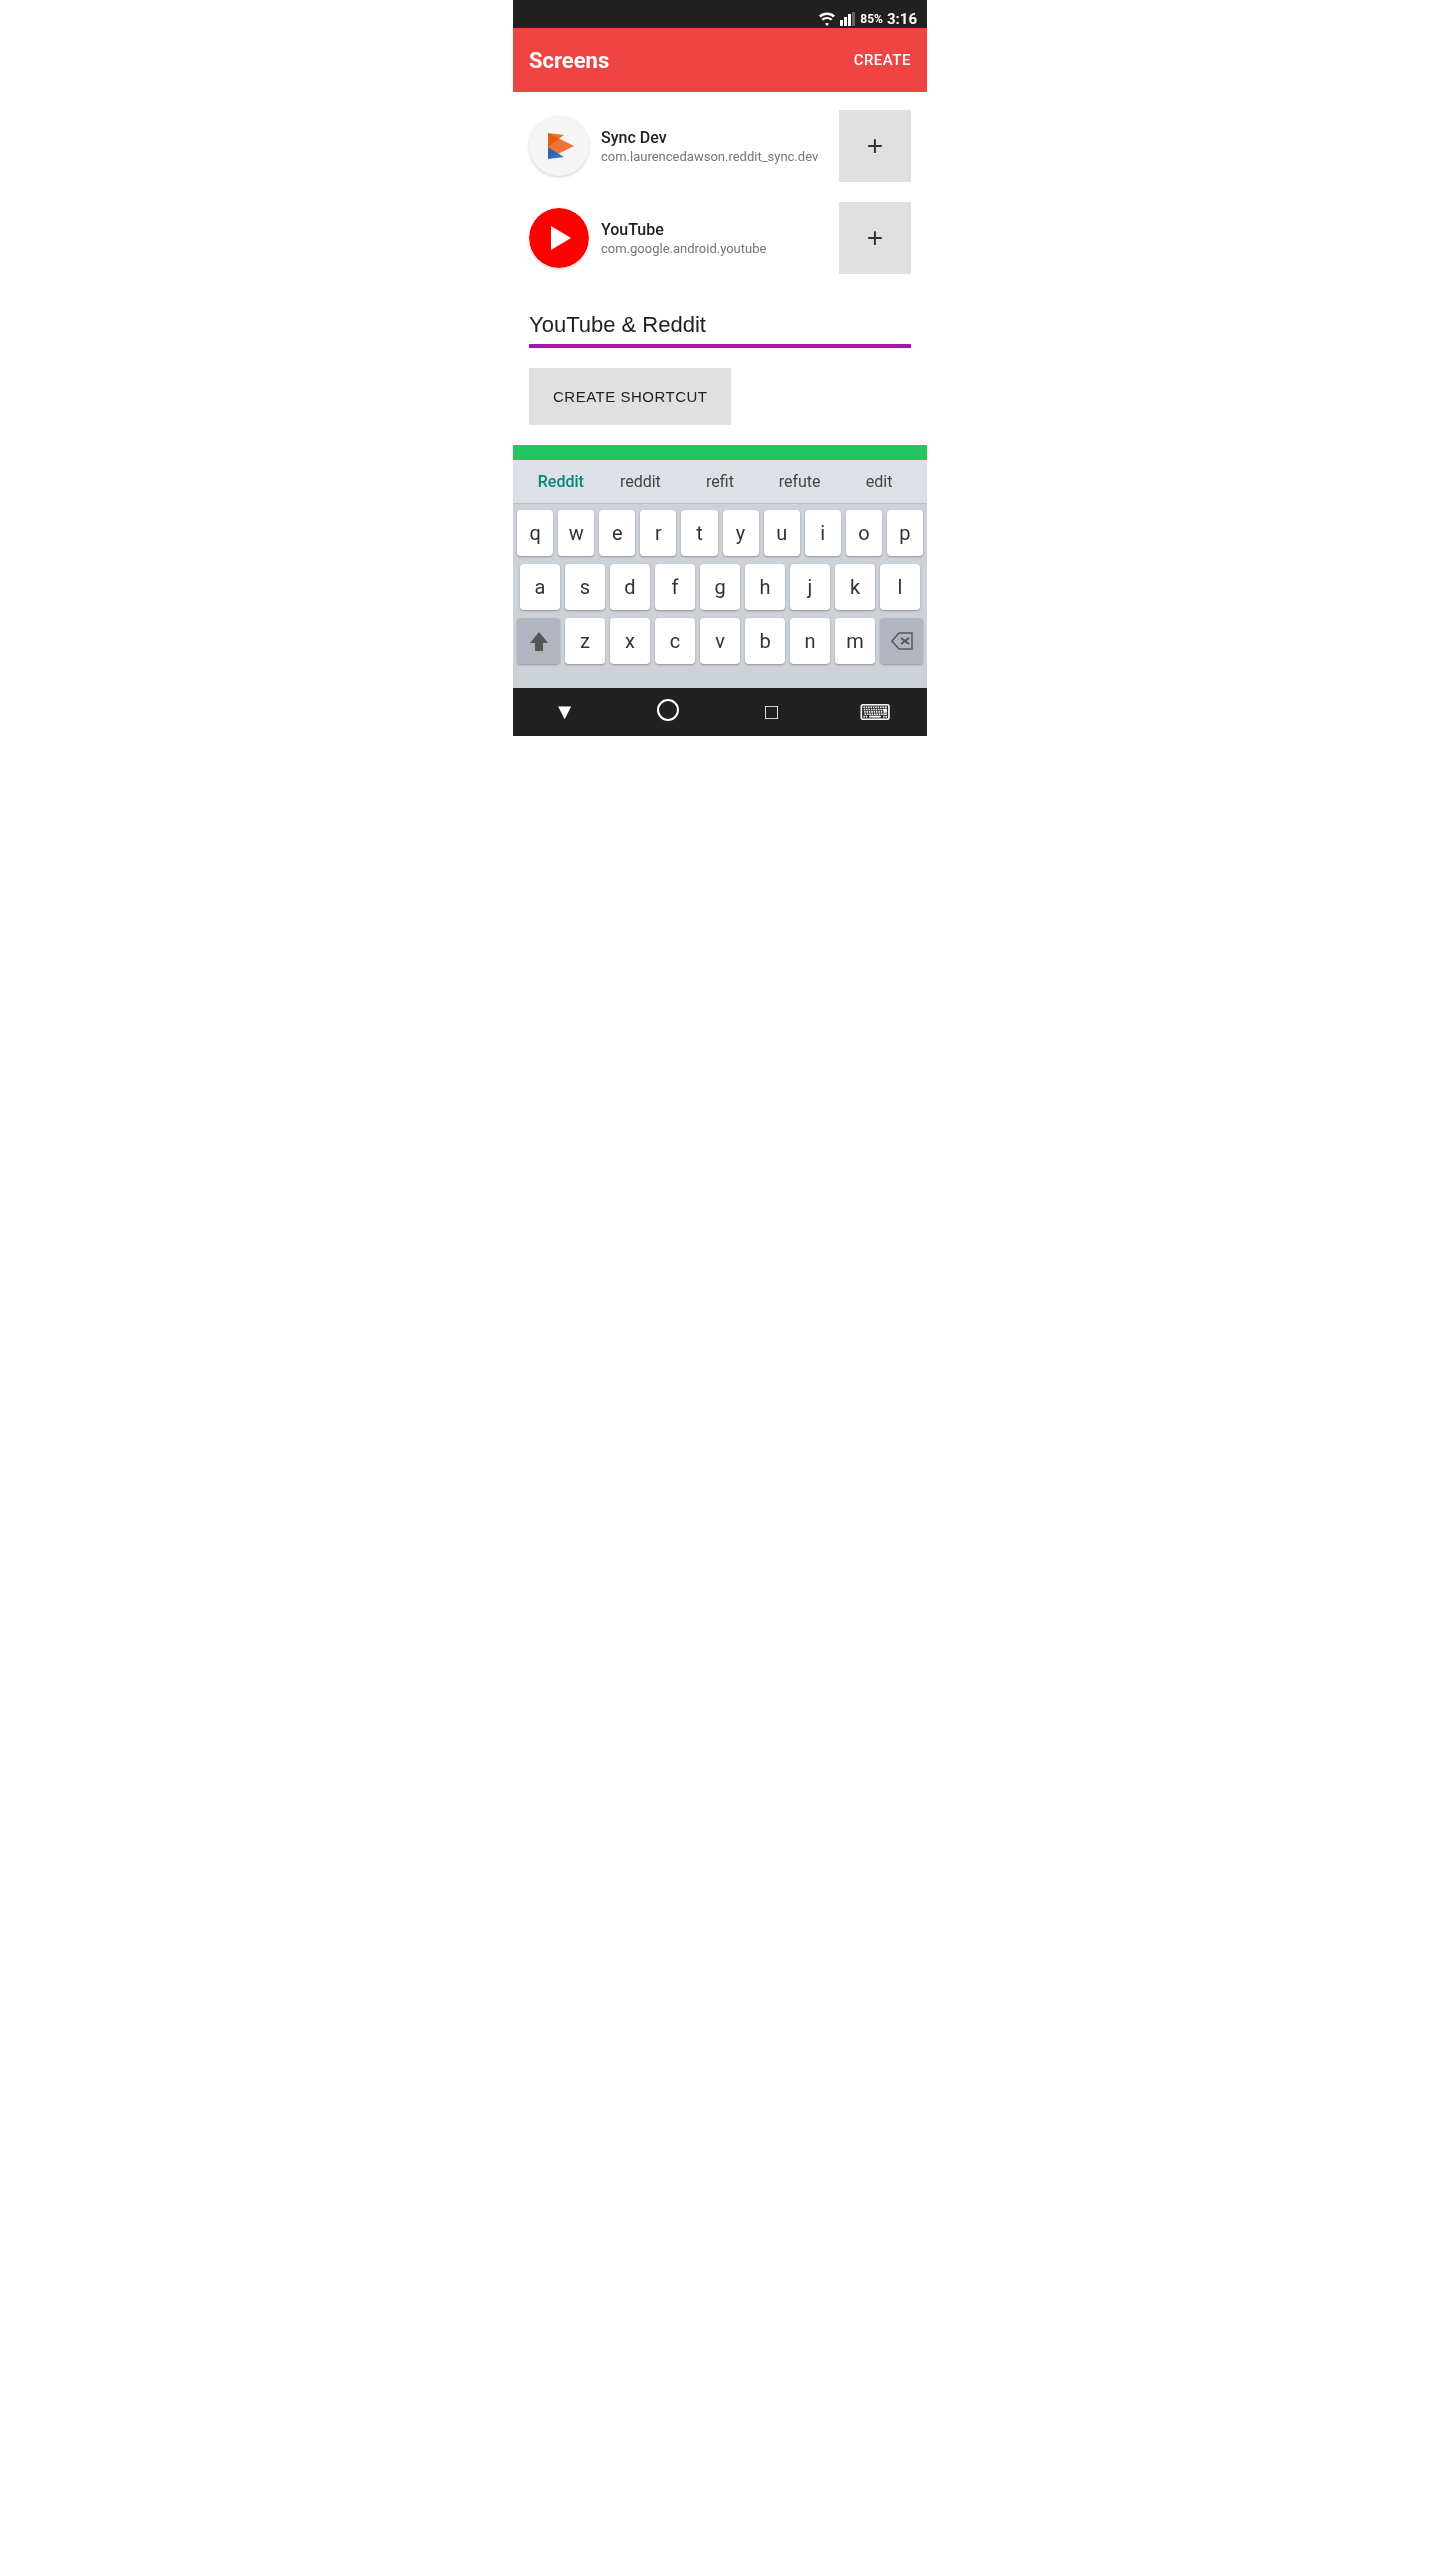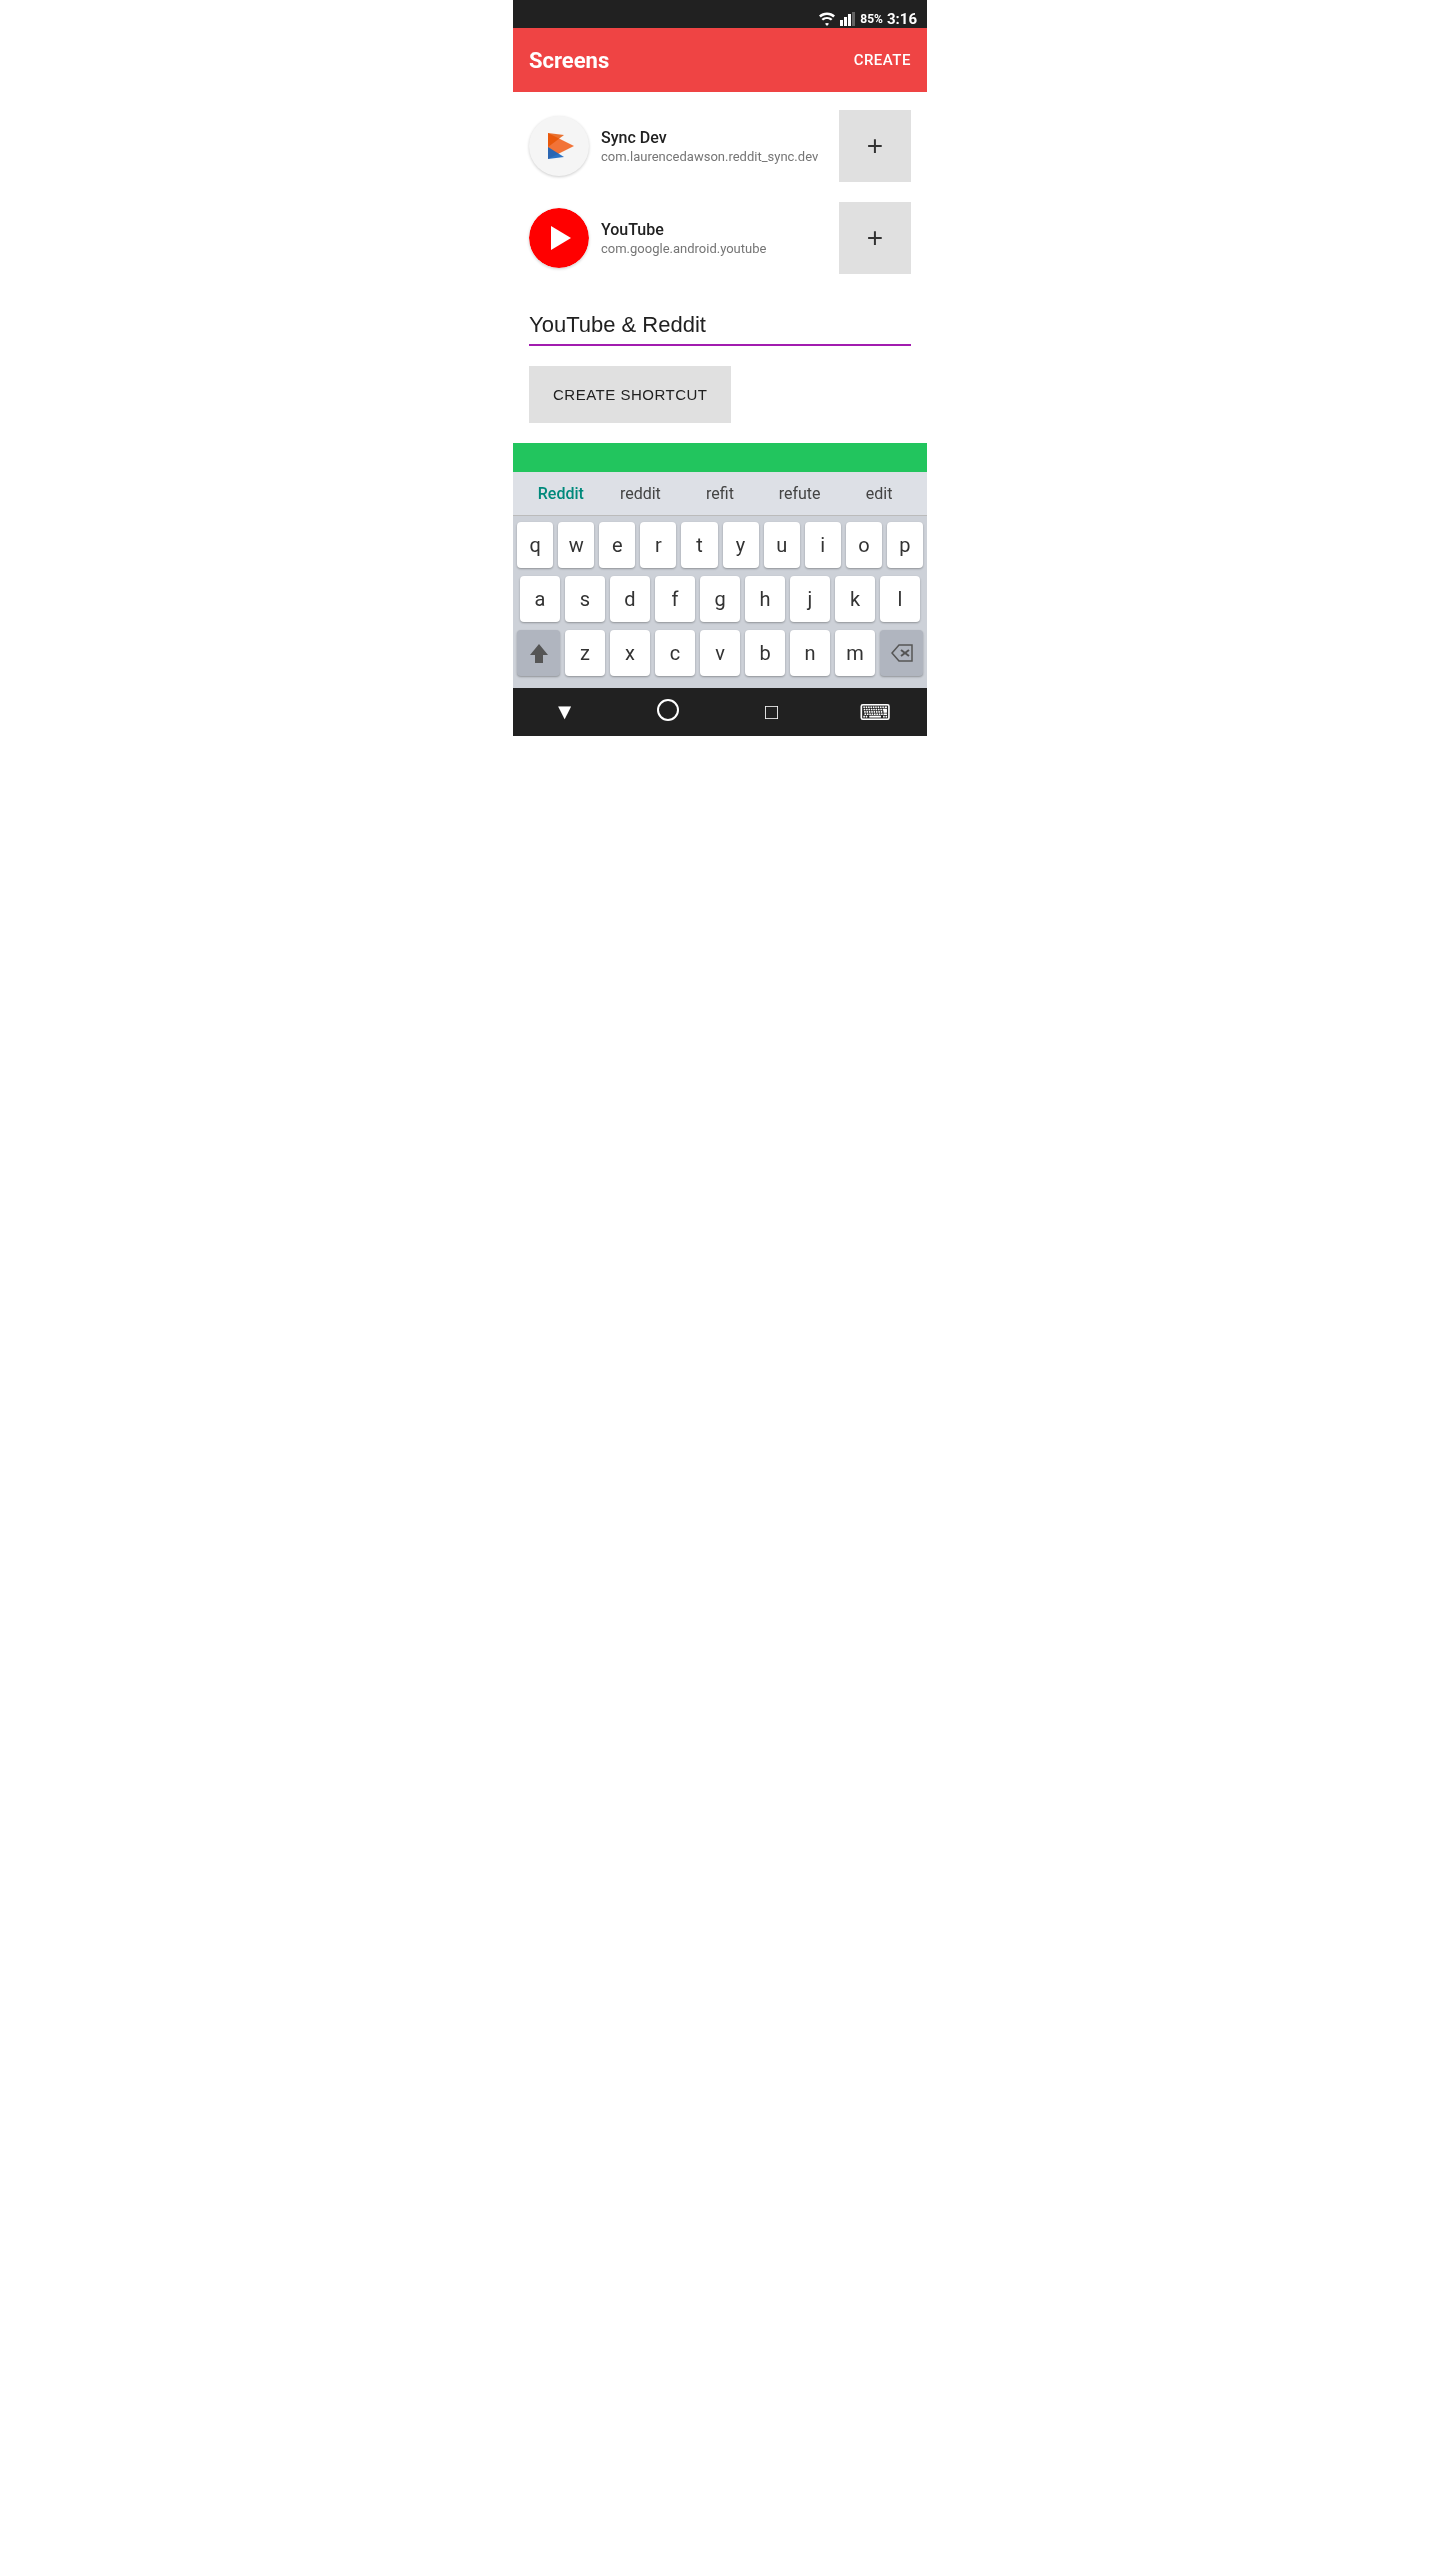--- a/index.html
+++ b/index.html
@@ -140,21 +140,21 @@
     }
 
     
     .shortcut-section {
       padding: 16px 16px 0 16px;
       background: #fff;
     }
     .shortcut-input {
       width: 100%;
       border: none;
-      border-bottom: 2px solid #a21caf;
+      border-bottom: 4px solid #a21caf;
       font-size: 22px;
       color: #212121;
       padding: 4px 0 6px 0;
       background: transparent;
       outline: none;
     }
 
     
     .create-btn-wrap {
       padding: 20px 16px;
@@ -169,21 +169,21 @@
       letter-spacing: 0.5px;
       color: #212121;
       cursor: pointer;
       text-transform: uppercase;
       text-align: center;
     }
 
     
     .keyboard-area {
       background: #cdd1d8;
-      padding-bottom: 0;
+      padding-bottom: 12px;
     }
 
     
     .suggestions-row {
       background: #dde0e6;
       height: 44px;
       display: flex;
       align-items: center;
       padding: 0 8px;
       border-bottom: 1px solid #bbb;

